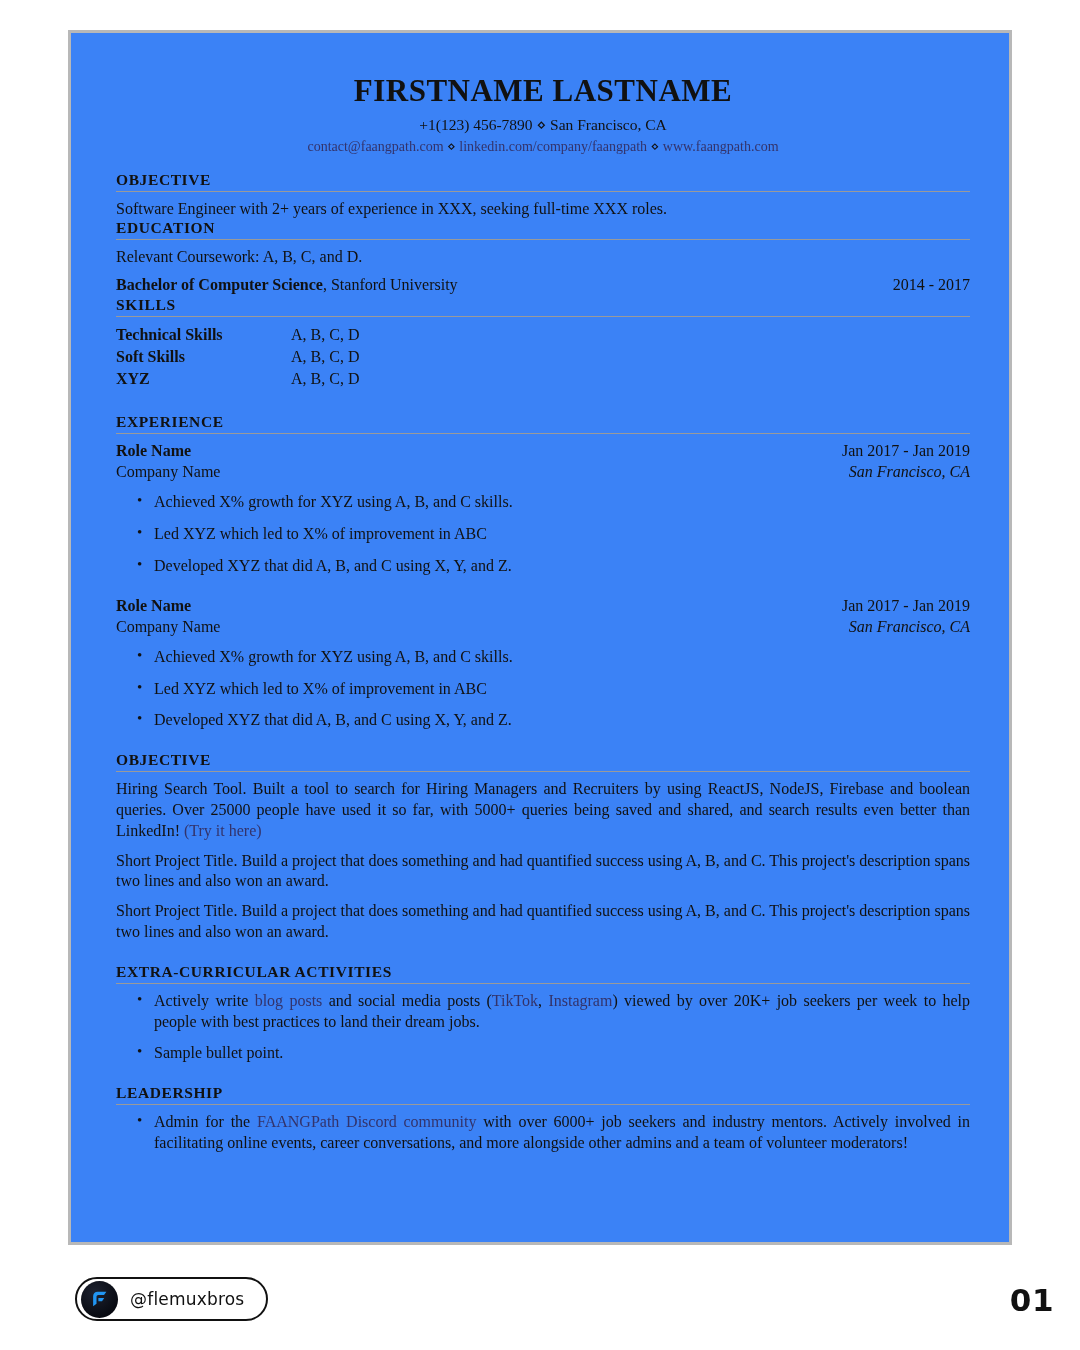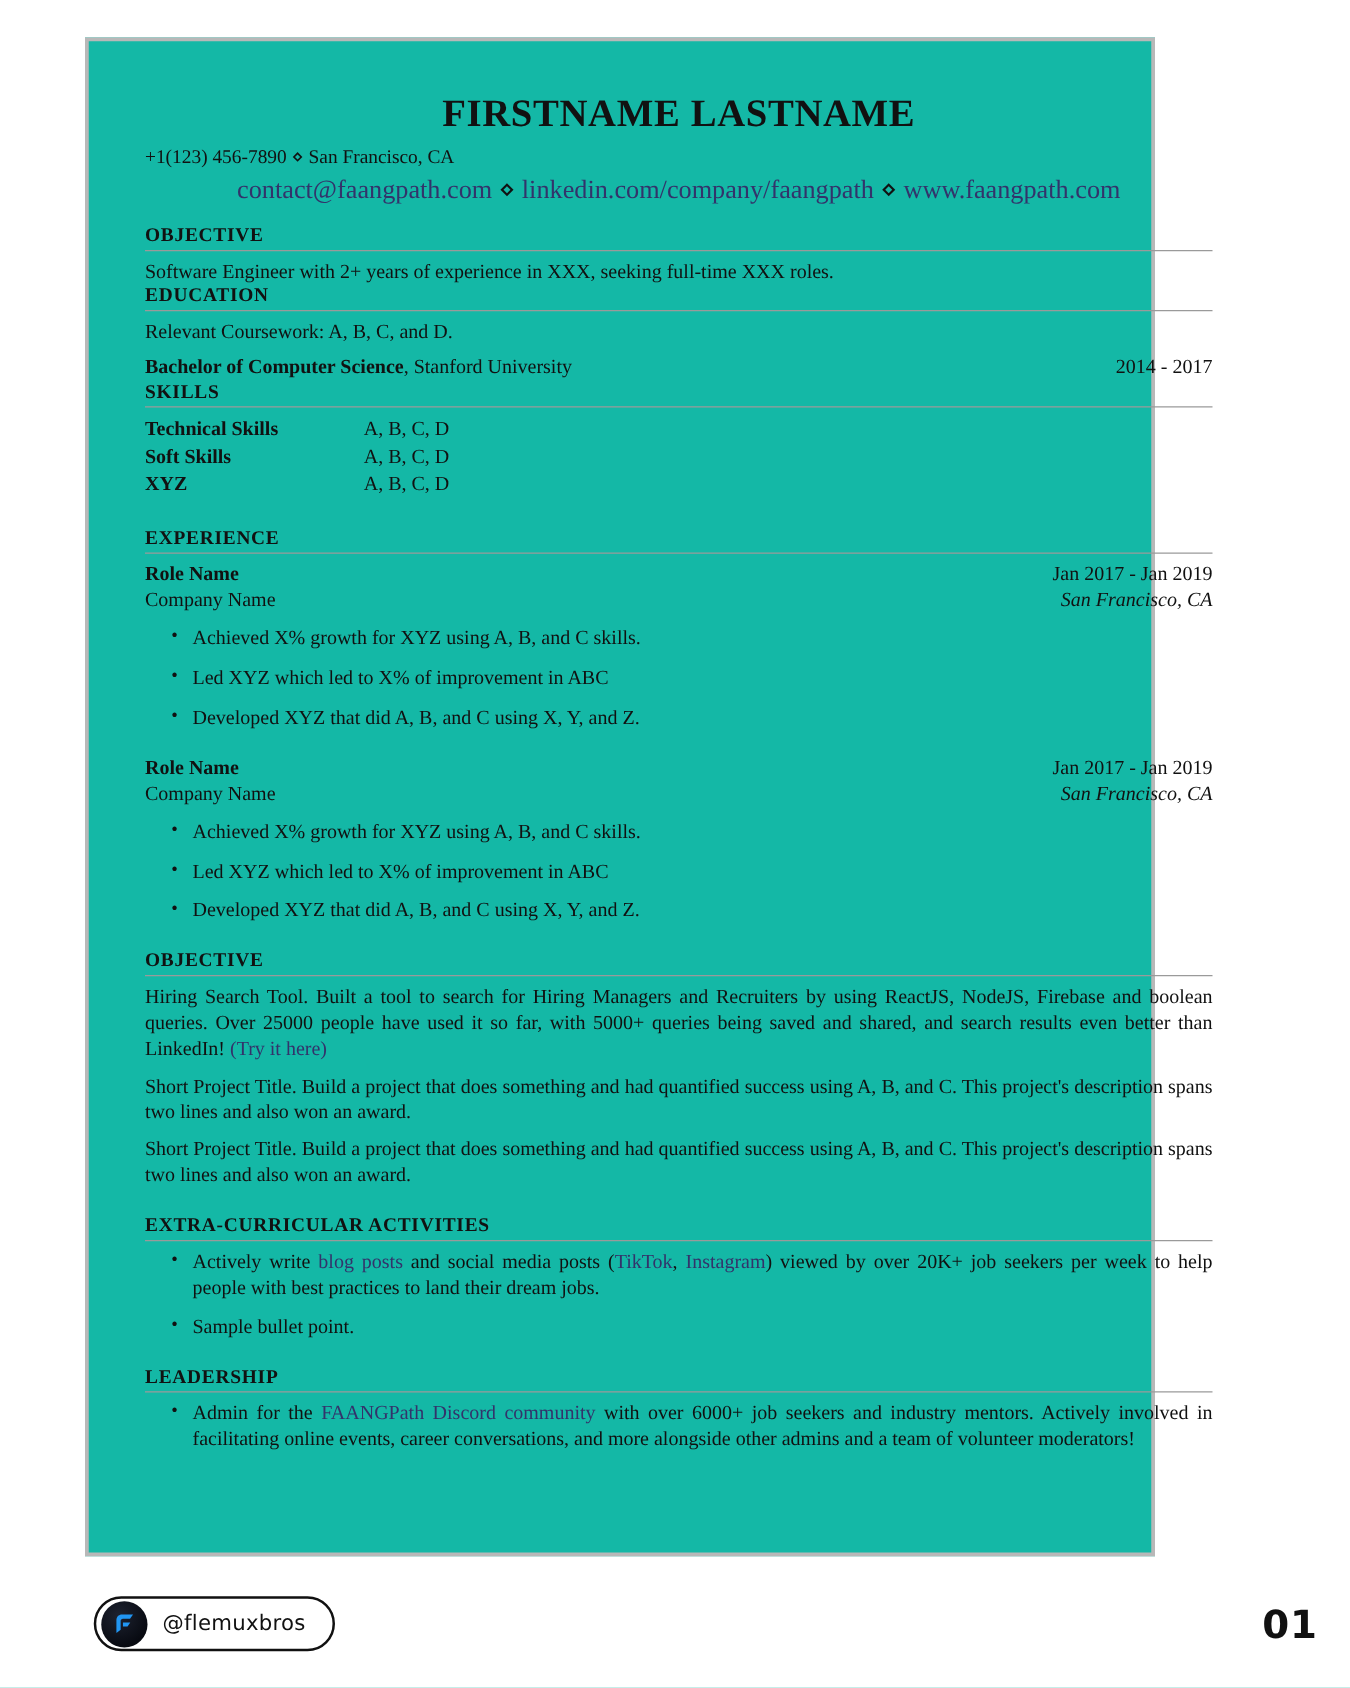--- a/index.html
+++ b/index.html
@@ -14,50 +14,51 @@
     color: #111111;
     position: relative;
     overflow: hidden;
   }
 
   
   .page-sheet {
     position: absolute;
     left: 68px;
     top: 30px;
-    width: 856px;
+    width: 944px;
     height: 1215px;
-    background: #14b8a6;
+    background: #3b82f6;
     border: 3px solid #b8b8b8;
     box-sizing: border-box;
   }
   .page-inner {
     position: absolute;
     left: 45px;
     top: 22px;
     width: 854px;
   }
 
   
   .resume-name {
     text-align: center;
     font-size: 31px;
     letter-spacing: 0.5px;
     font-weight: bold;
     margin: 18px 0 7px 0;
     font-family: "Liberation Serif", "DejaVu Serif", serif;
   }
   .contact-line {
+    text-align: center;
     font-size: 15.5px;
     margin-bottom: 4px;
     color: #111;
   }
   .contact-line-2 {
     text-align: center;
-    font-size: 21px;
+    font-size: 14px;
     margin-bottom: 16px;
   }
   .lnk {
     color: #33336b;
     text-decoration: none;
   }
   .sep { color: #111; }
 
   
   .section { }

